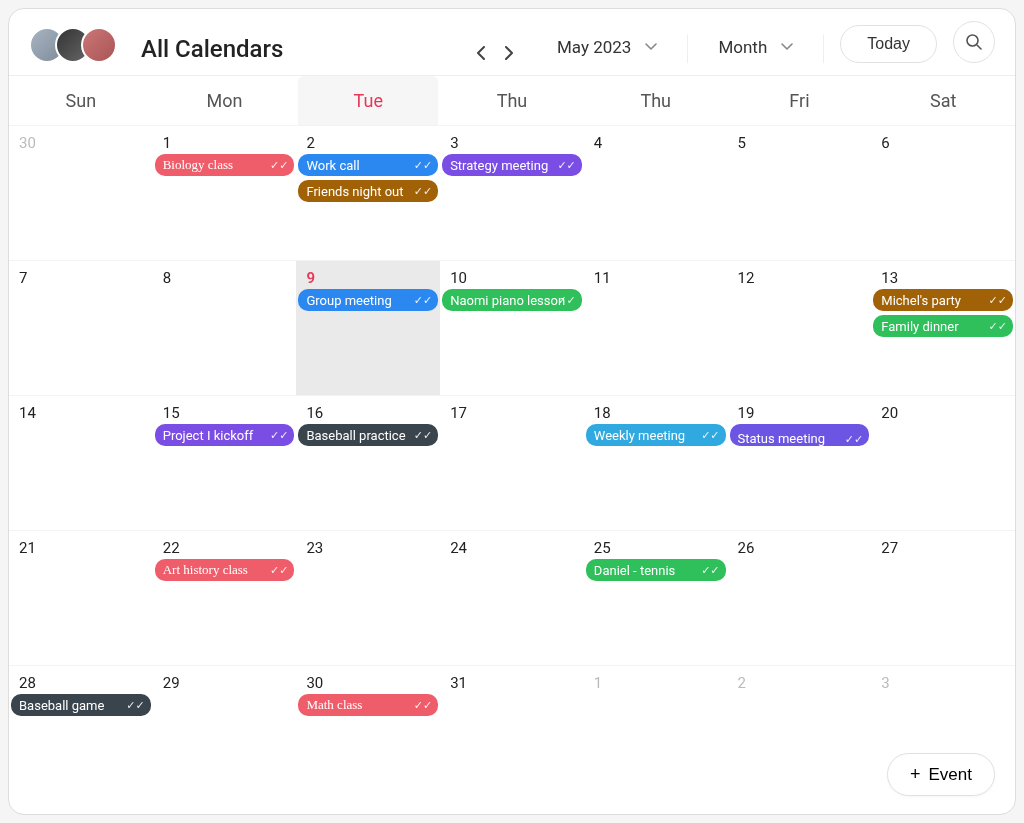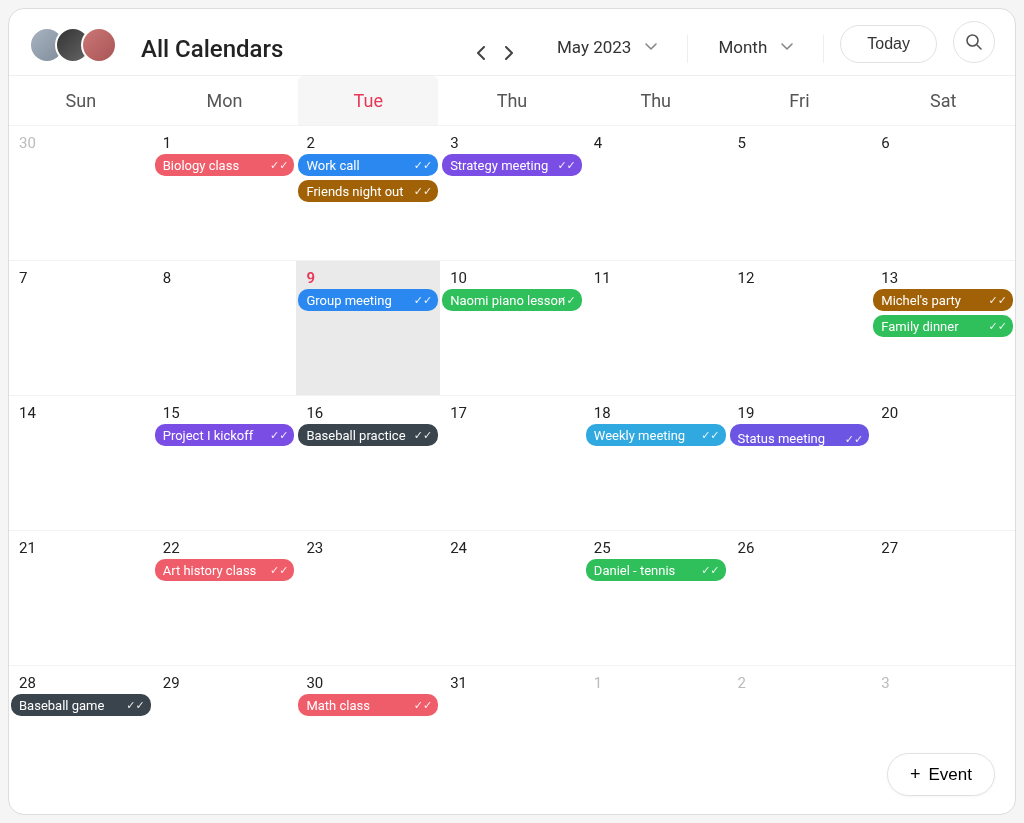--- a/index.html
+++ b/index.html
@@ -25,21 +25,21 @@
 .dayname.sel { color:#e63757; background:#f6f6f6; border-radius:6px 6px 0 0; margin:0 2px;}
 .grid { display:grid; grid-template-columns: repeat(7,1fr); grid-auto-rows: 135px; }
 .cell { border-top:1px solid #f3f3f3; padding: 4px 2px 2px 2px; position:relative;}
 .dnum { font-size: 15px; color:#222; padding: 4px 8px 2px; display:inline-block;}
 .dnum.other { color:#bbb; }
 .dnum.today { color:#e63757; font-weight:600;}
 .cell.today-cell { background:#eaeaea; }
 .events { display:flex; flex-direction:column; gap:4px; }
 .event { height:22px; border-radius:10px; display:flex; align-items:center; padding:0 8px; font-size:13px; color:#fff; white-space:nowrap; overflow:hidden; position:relative; cursor:pointer;}
 .event .check { position:absolute; right:6px; font-size:11px; opacity:.9;}
-.c-red { background:#f05d6a; }
+.c-red { background:#f05d6a;font-family:Liberation Serif, serif; }
 .c-blue { background:#2b88f0; }
 .c-yellow { background:#a16207; }
 .c-purple { background:#7a4de5; }
 .c-green { background:#2fbf5b; }
 .c-cyan { background:#2fa9e0; }
 .c-dark { background:#3a444c; }
 .c-violet { background:#6d55e4;align-items:flex-end; }
 .add-event { position:absolute; right:20px; bottom:18px; border:1px solid #e0e0e0; border-radius:22px; background:#fff; padding:10px 22px; font-size:17px; display:flex; align-items:center; gap:8px; cursor:pointer; box-shadow:0 1px 3px rgba(0,0,0,.04);}
 .plus { font-size:18px; font-weight:300;}
 svg{display:block;}

